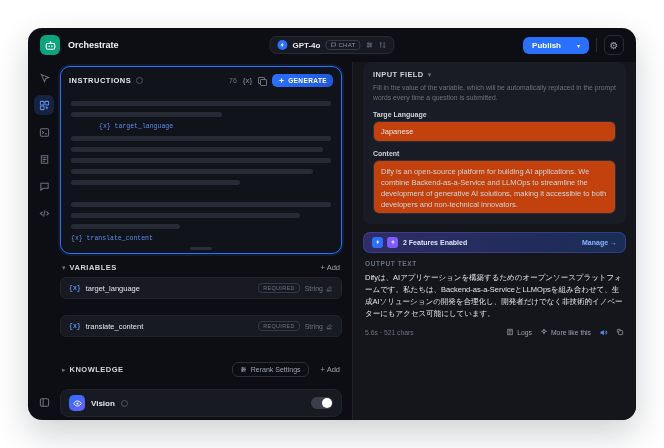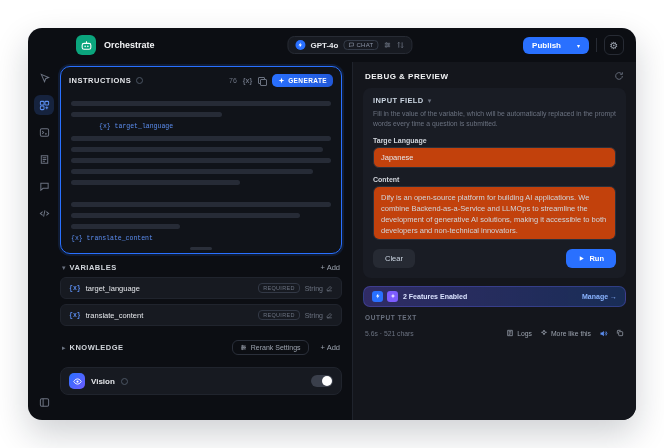--- a/index.html
+++ b/index.html
@@ -1,20 +1,20 @@
 <!DOCTYPE html>
 <html><head>
 <meta charset="utf-8">
 <style>
   * { margin:0; padding:0; box-sizing:border-box; }
   html,body { width:664px; height:448px; background:#ffffff; font-family:"Liberation Sans","DejaVu Sans",sans-serif; overflow:hidden; }
   .win { position:absolute; left:28px; top:28px; width:608px; height:392px; background:#0c0e13; border-radius:14px; box-shadow:0 14px 34px rgba(16,24,40,.20); overflow:hidden; display:flex; flex-direction:column; }
 
   
-  .topbar { height:34px; flex:0 0 34px; display:flex; align-items:center; padding:0 12px; gap:8px; position:relative;margin-left:36px; }
+  .topbar { height:34px; flex:0 0 34px; display:flex; align-items:center; padding:0 12px; gap:8px; position:relative; }
   .logo { width:20px; height:20px; border-radius:6px; background:#0ba57d; display:flex; align-items:center; justify-content:center; }
   .app-title { color:#f3f4f6; font-size:9px; font-weight:bold; }
   .model-chip { position:absolute; left:50%; transform:translateX(-50%); display:flex; align-items:center; gap:5px; background:#171a21; border:1px solid #272b34; border-radius:7px; padding:3px 7px; }
   .model-dot { width:10px; height:10px; border-radius:50%; background:#2970ff; display:flex; align-items:center; justify-content:center; color:#fff; font-size:6px; }
   .model-name { color:#e5e7eb; font-size:8px; font-weight:bold; }
   .mode-badge { display:flex; gap:2px; align-items:center; border:1px solid #343b48; border-radius:4px; padding:1px 4px; color:#8b93a5; font-size:6px; letter-spacing:.3px; }
   .chip-ic { color:#6b7280; display:flex; align-items:center; }
   .topbar-right { margin-left:auto; display:flex; align-items:center; gap:7px; }
   .publish-btn { background:#2970ff; color:#fff; font-size:8px; font-weight:bold; border-radius:6px; padding:4px 9px; display:flex; gap:16px; align-items:center; cursor:pointer; }
   .tb-divider { width:1px; height:14px; background:#272b34; }
@@ -44,21 +44,21 @@
   .instr-body { padding:5px 10px 2px; flex:1; overflow:hidden; }
   .sk { height:5px; border-radius:3px; background:#262b36; margin:6px 0; }
   .gap { height:5px; }
   .tok { color:#5b8def; font-size:6.5px; font-family:"Liberation Mono","DejaVu Sans Mono",monospace; margin:5px 0; cursor:pointer; }
   .handle { position:absolute; bottom:3px; left:50%; transform:translateX(-50%); width:22px; height:3px; border-radius:2px; background:#2a2f3a; cursor:ns-resize; }
 
   .section-head { display:flex; align-items:center; gap:4px; padding:9px 2px 5px; }
   .chev { color:#6b7280; font-size:7px; }
   .sec-title { color:#d1d5db; font-size:7.5px; font-weight:bold; letter-spacing:.5px;text-align:right; }
   .add-btn { margin-left:auto; color:#9ca3af; font-size:7.5px; cursor:pointer; }
-  .var-row { background:#171a21; border:1px solid #20242d; border-radius:6px; padding:5px 8px; display:flex; align-items:center; gap:5px; margin-bottom:5px; cursor:pointer; }
+  .var-row { background:#171a21; border:1px solid #20242d; border-radius:6px; padding:5px 8px; display:flex; align-items:center; gap:5px; margin-bottom:16px; cursor:pointer; }
   .var-x { color:#5b8def; font-size:6.5px; font-weight:bold; font-family:"Liberation Mono","DejaVu Sans Mono",monospace; }
   .var-name { color:#e5e7eb; font-size:7.5px; }
   .req-chip { margin-left:auto; border:1px solid #323845; color:#6b7280; font-size:5.5px; border-radius:4px; padding:1px 4px; letter-spacing:.3px; }
   .type-chip { color:#6b7280; font-size:7px; display:flex; gap:3px; align-items:center; }
   .rerank-chip { margin-left:auto; border:1px solid #2a2f3a; border-radius:6px; padding:3px 7px; color:#9ca3af; font-size:7px; display:flex; gap:4px; align-items:center; cursor:pointer; }
   .rerank-chip + .add-btn { margin-left:8px; }
   .vision-row { background:#171a21; border:1px solid #20242d; border-radius:8px; padding:5px 8px; display:flex; align-items:center; gap:6px; margin-top:7px; }
   .vision-ic { width:16px; height:16px; border-radius:5px; background:linear-gradient(135deg,#2970ff,#6d5cff); display:flex; align-items:center; justify-content:center; }
   .vision-label { color:#e5e7eb; font-size:8px; font-weight:bold; }
   .toggle { margin-left:auto; width:22px; height:12px; border-radius:7px; background:#3a3f4b; position:relative; cursor:pointer; }
@@ -283,71 +283,54 @@
         </span>
         <span class="vision-label">Vision</span>
         <span class="i-ic"></span>
         <span class="toggle">
             <span class="toggle-knob"></span>
           </span>
       </div>
     </div>
 
     <div class="right">
-      <div class="debug-head">
-        <span class="debug-title">DEBUG &amp; PREVIEW</span>
-        <span class="refresh-btn">
-          <svg width="10" height="10" viewBox="0 0 24 24" fill="none" stroke="currentColor" stroke-width="2.2">
-              <path d="M20 12a8 8 0 1 1-2.3-5.7"></path>
-              <path d="M20 3v5h-5" stroke-linejoin="round"></path>
-            </svg>
-        </span>
-      </div>
 
       <div class="input-panel">
         <div class="panel-title">
           <span>INPUT FIELD</span>
             <span class="chev">▾</span>
         </div>
         <div class="panel-desc">Fill in the value of the variable, which will be automatically replaced in the prompt words every time a question is submitted.</div>
 
         <div class="fld-label">Targe Language</div>
         <input class="fld-input" type="text" value="Japanese" style="">
 
         <div class="fld-label">Content</div>
         <textarea class="fld-input" style="">Dify is an open-source platform for building AI applications. We combine Backend-as-a-Service and LLMOps to streamline the development of generative AI solutions, making it accessible to both developers and non-technical innovators.</textarea>
 
-        <div class="btn-row">
-          <button class="clear-btn">Clear</button>
-          <button class="run-btn">
-            <svg width="7" height="7" viewBox="0 0 24 24">
-                <path d="M6 4l14 8-14 8z" fill="#fff"></path>
-              </svg>
-            <span>Run</span>
-          </button>
-        </div>
       </div>
 
       <div class="features-bar">
         <span class="feat-ic b1">
           <svg width="6" height="6" viewBox="0 0 24 24">
               <path d="M13 2L4 14h6l-1 8 9-12h-6z" fill="#fff"></path>
             </svg>
         </span>
         <span class="feat-ic b2">
           <svg width="6" height="6" viewBox="0 0 24 24">
               <path d="M12 2l2.3 7.7L22 12l-7.7 2.3L12 22l-2.3-7.7L2 12l7.7-2.3z" fill="#fff"></path>
             </svg>
         </span>
         <span class="feat-text">2 Features Enabled</span>
         <span class="manage"><span>Manage</span> →</span>
       </div>
 
       <div class="output-sec">
         <div class="out-title">OUTPUT TEXT</div>
+        <div class="out-text">Difyは、AIアプリケーションを構築するためのオープンソースプラットフォームです。私たちは、Backend-as-a-ServiceとLLMOpsを組み合わせて、生成AIソリューションの開発を合理化し、開発者だけでなく非技術的イノベーターにもアクセス可能にしています。</div>
         <div class="out-foot">
           <span>5.6s · 521 chars</span>
           <div class="foot-right">
             <span class="foot-item">
               <svg width="8" height="8" viewBox="0 0 24 24" fill="none" stroke="currentColor" stroke-width="2.2">
                   <path d="M5 4h14v16H5z"></path>
                   <path d="M8 8h8M8 12h8M8 16h5"></path>
                 </svg>
               <span>Logs</span>
             </span>

